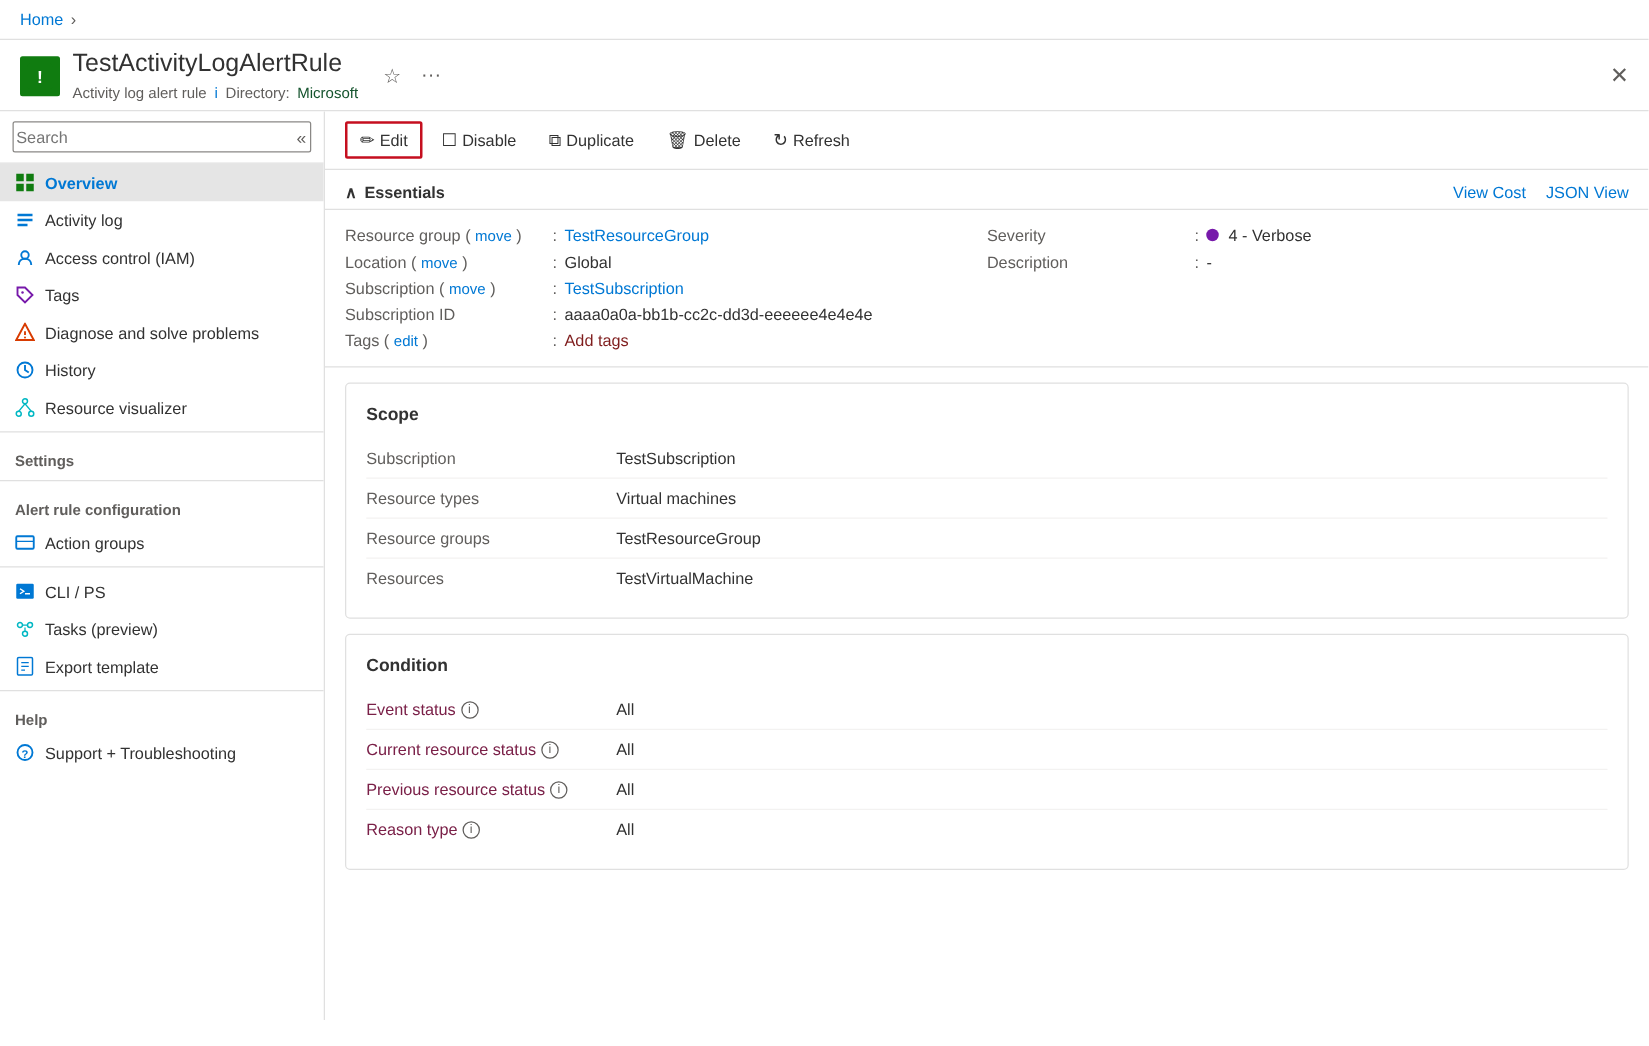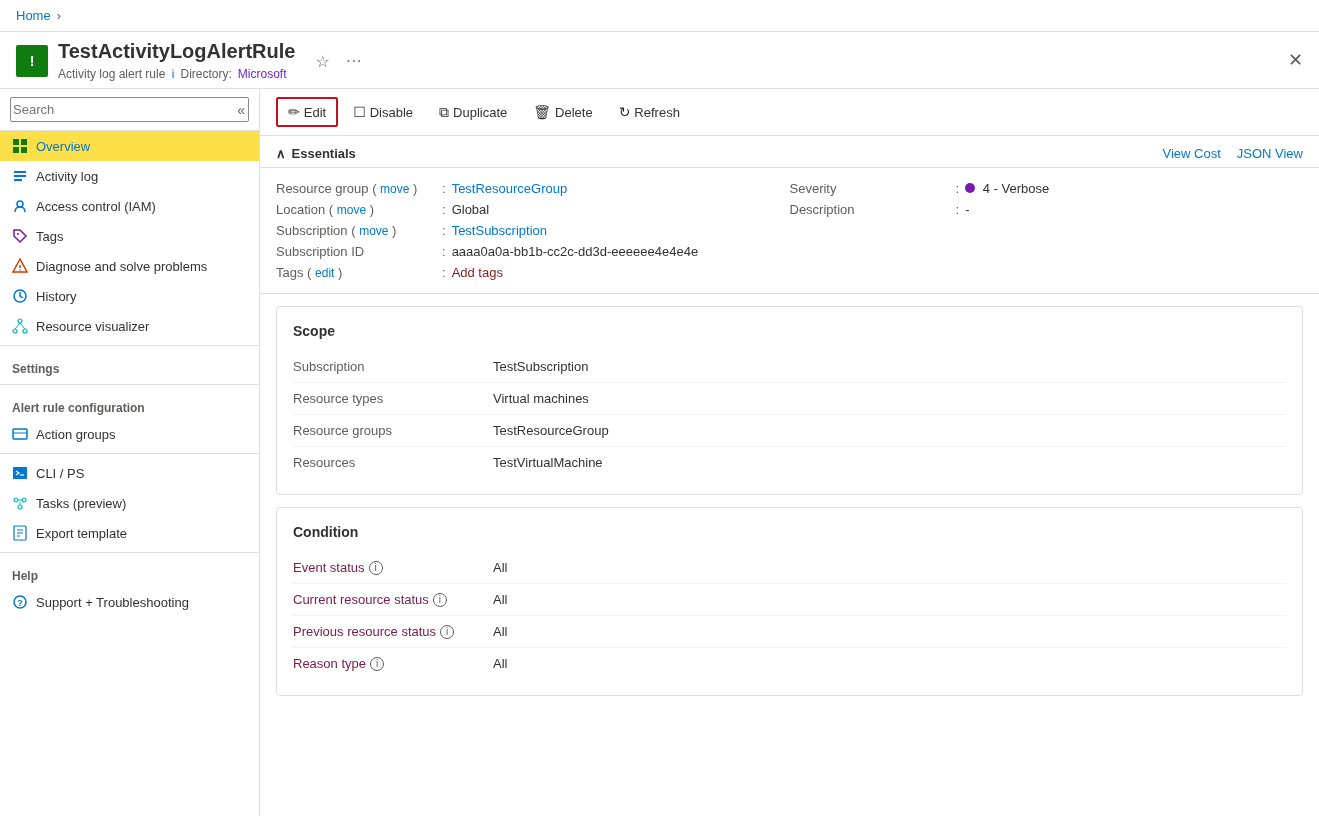--- a/index.html
+++ b/index.html
@@ -6,38 +6,38 @@
     body { font-family: 'Segoe UI', Arial, sans-serif; font-size: 13px; color: #323232; background: #fff; }
 
     
     .top-bar { display: flex; align-items: center; padding: 8px 16px; border-bottom: 1px solid #e0e0e0; background: #fff; }
     .breadcrumb { display: flex; align-items: center; gap: 6px; color: #0078d4; font-size: 13px; }
     .breadcrumb span { color: #605e5c; }
 
     
     .resource-header { display: flex; align-items: center; padding: 8px 16px 6px 16px; background: #fff; border-bottom: 1px solid #e0e0e0; position: relative; }
     .resource-icon { width: 32px; height: 32px; background: #107c10; display: flex; align-items: center; justify-content: center; color: #fff; font-size: 18px; margin-right: 10px; border-radius: 2px; }
-    .resource-title { font-size: 20px; font-weight: 700; color: #323232; }
+    .resource-title { font-size: 20px; font-weight: 400; color: #323232; }
     .resource-subtitle { font-size: 12px; color: #605e5c; display: flex; align-items: center; gap: 6px; margin-top: 2px; }
     .resource-subtitle .info-icon { color: #0078d4; font-size: 12px; }
-    .resource-subtitle .dir { color: #6d28d9; }
+    .resource-subtitle .dir { color: #14532d; }
     .header-actions { display: flex; align-items: center; gap: 8px; margin-left: 16px; }
     .header-icon-btn { background: none; border: none; cursor: pointer; color: #605e5c; font-size: 16px; padding: 2px 4px; }
     .close-btn { position: absolute; right: 16px; top: 50%; transform: translateY(-50%); background: none; border: none; cursor: pointer; font-size: 18px; color: #605e5c; }
 
     
     .main-layout { display: flex; height: calc(100vh - 110px); overflow: hidden; }
 
     
     .sidebar { width: 260px; min-width: 260px; border-right: 1px solid #e0e0e0; overflow-y: auto; background: #fff; }
     .sidebar-search { padding: 8px 10px; border-bottom: 1px solid #e0e0e0; position: relative; }
     .sidebar-search input { width: 100%; border: 1px solid #8a8886; border-radius: 2px; padding: 4px 28px 4px 2px; font-size: 13px; outline: none; }
     .collapse-btn { position: absolute; right: 14px; top: 50%; transform: translateY(-50%); background: none; border: none; cursor: pointer; color: #605e5c; font-size: 14px; }
     .sidebar-item { display: flex; align-items: center; gap: 8px; padding: 7px 12px; cursor: pointer; color: #323232; font-size: 13px; }
-    .sidebar-item.active { background: #fde047; color: #0078d4; font-weight: 400; }
+    .sidebar-item.active { background: #e5e5e5; color: #0078d4; font-weight: 700; }
     .sidebar-item .item-icon { width: 16px; height: 16px; display: flex; align-items: center; justify-content: center; font-size: 14px; flex-shrink: 0; }
     .sidebar-section-label { padding: 12px 12px 4px 12px; font-size: 12px; font-weight: 600; color: #605e5c; }
     .sidebar-divider { border: none; border-top: 1px solid #e0e0e0; margin: 4px 0; }
 
     
     .content-area { flex: 1; overflow-y: auto; padding: 0; background: #fff; }
 
     
     .toolbar { display: flex; align-items: center; gap: 4px; padding: 8px 16px; border-bottom: 1px solid #e0e0e0; }
     .toolbar-btn { display: flex; align-items: center; gap: 4px; padding: 5px 10px; border: 1px solid transparent; background: none; cursor: pointer; font-size: 13px; color: #323232; border-radius: 2px; }

